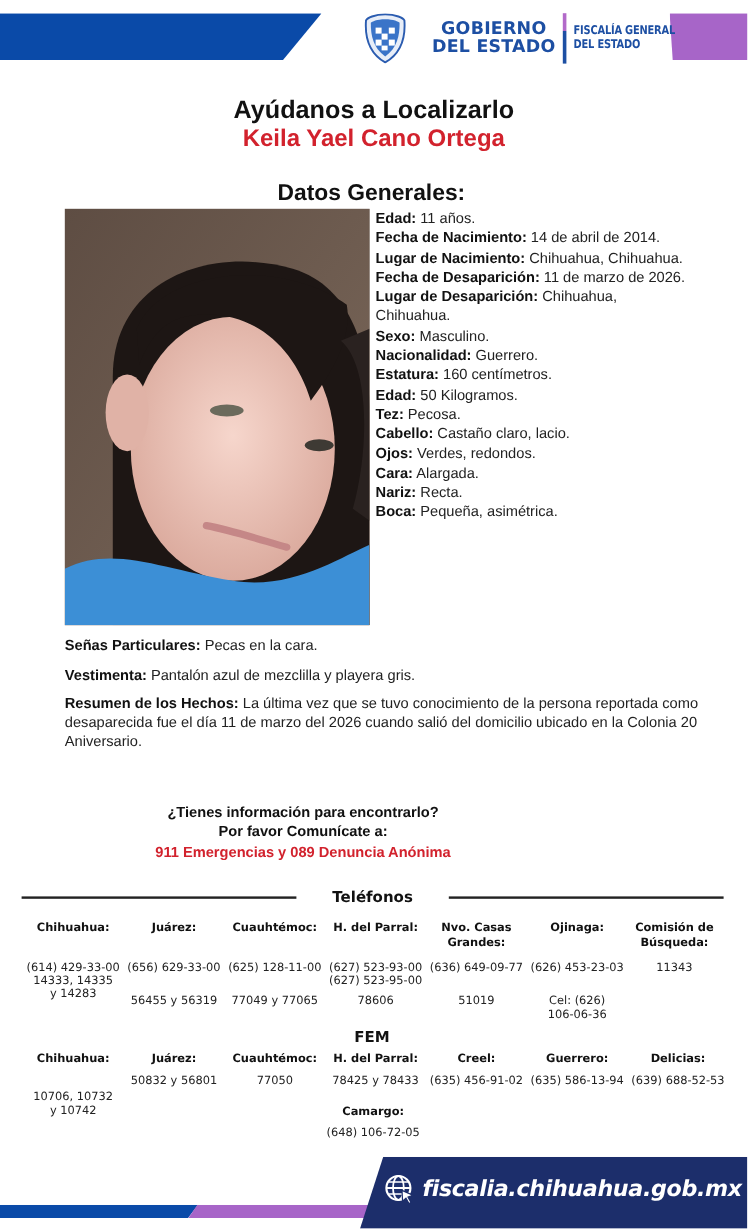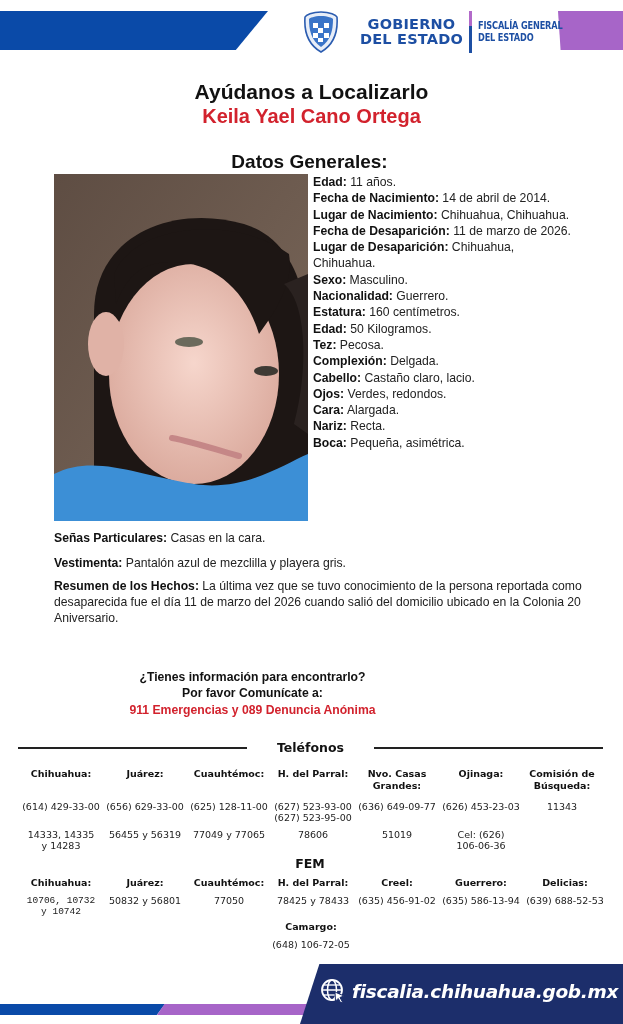--- a/index.html
+++ b/index.html
@@ -132,47 +132,46 @@
   <div class="row"><b>Edad:</b><span>  11 años.</span></div>
   <div class="row"><b>Fecha de Nacimiento:</b><span> 14 de abril de 2014.</span></div>
   <div class="row"><b>Lugar de Nacimiento:</b><span>  Chihuahua, Chihuahua.</span></div>
   <div class="row"><b>Fecha de Desaparición:</b><span>  11 de marzo de 2026.</span></div>
   <div class="row"><b>Lugar de Desaparición:</b><span> Chihuahua, Chihuahua.</span></div>
   <div class="row"><b>Sexo:</b><span> Masculino.</span></div>
   <div class="row"><b>Nacionalidad:</b><span> Guerrero.</span></div>
   <div class="row"><b>Estatura:</b><span> 160 centímetros.</span></div>
   <div class="row"><b>Edad:</b><span> 50 Kilogramos.</span></div>
   <div class="row"><b>Tez:</b><span> Pecosa.</span></div>
-  <div class="row"><b>Complexión:</b><span> Delgada.</span></div>
   <div class="row"><b>Cabello:</b><span> Castaño claro, lacio.</span></div>
   <div class="row"><b>Ojos:</b><span> Verdes, redondos.</span></div>
   <div class="row"><b>Cara:</b><span> Alargada.</span></div>
   <div class="row"><b>Nariz:</b><span> Recta.</span></div>
   <div class="row"><b>Boca:</b><span> Pequeña, asimétrica.</span></div>
 </div>
 
-<div class="extra e1"><b>Señas Particulares:</b><span> Casas en la cara.</span></div>
+<div class="extra e1"><b>Señas Particulares:</b><span> Pecas en la cara.</span></div>
 <div class="extra e2"><b>Vestimenta:</b><span>  Pantalón azul de mezclilla y playera gris.</span></div>
 <div class="extra e3"><b>Resumen de los Hechos:</b><span>   La última vez que se tuvo conocimiento de la persona reportada como desaparecida fue el día 11 de marzo del 2026 cuando salió del domicilio ubicado en la Colonia 20 Aniversario.</span></div>
 
 <div class="contact c1">¿Tienes información para encontrarlo?</div>
 <div class="contact c2">Por favor Comunícate a:</div>
 <div class="contact c3">911 Emergencias y 089 Denuncia Anónima</div>
 
 <div class="tel-row">
   <div class="line"></div>
   <div class="lbl">Teléfonos</div>
   <div class="line"></div>
 </div>
 
 <div class="grid" style="top:768px;">
   <div class="col" style="left:0;width:86px;">
     <div class="h">Chihuahua:</div>
     <div class="v" style="margin-top:21px;">(614) 429-33-00</div>
-    <div class="v" style="margin-top:17px;width:70px;margin-left:8px;">14333, 14335 y 14283</div>
+    <div class="v" style="width:70px;margin-left:8px;">14333, 14335 y 14283</div>
   </div>
   <div class="col" style="left:84px;width:86px;">
     <div class="h">Juárez:</div>
     <div class="v" style="margin-top:21px;">(656) 629-33-00</div>
     <div class="v" style="margin-top:17px;">56455 y 56319</div>
   </div>
   <div class="col" style="left:168px;width:86px;">
     <div class="h">Cuauhtémoc:</div>
     <div class="v" style="margin-top:21px;">(625) 128-11-00</div>
     <div class="v" style="margin-top:17px;">77049 y 77065</div>
@@ -195,21 +194,21 @@
   <div class="col" style="left:504px;width:80px;">
     <div class="h" style="width:70px;margin-left:5px;">Comisión de Búsqueda:</div>
     <div class="v" style="margin-top:9px;">11343</div>
   </div>
 </div>
 
 <div class="fem-lbl">FEM</div>
 <div class="grid" style="top:877px;">
   <div class="col" style="left:0;width:86px;">
     <div class="h">Chihuahua:</div>
-    <div class="v" style="margin-top:6px;width:70px;margin-left:8px;font-family:Liberation Mono, monospace;">10706, 10732 y 10742</div>
+    <div class="v" style="margin-top:20px;width:70px;margin-left:8px;">10706, 10732 y 10742</div>
   </div>
   <div class="col" style="left:84px;width:86px;">
     <div class="h">Juárez:</div>
     <div class="v" style="margin-top:6px;">50832 y 56801</div>
   </div>
   <div class="col" style="left:168px;width:86px;">
     <div class="h">Cuauhtémoc:</div>
     <div class="v" style="margin-top:6px;">77050</div>
   </div>
   <div class="col" style="left:252px;width:86px;">

